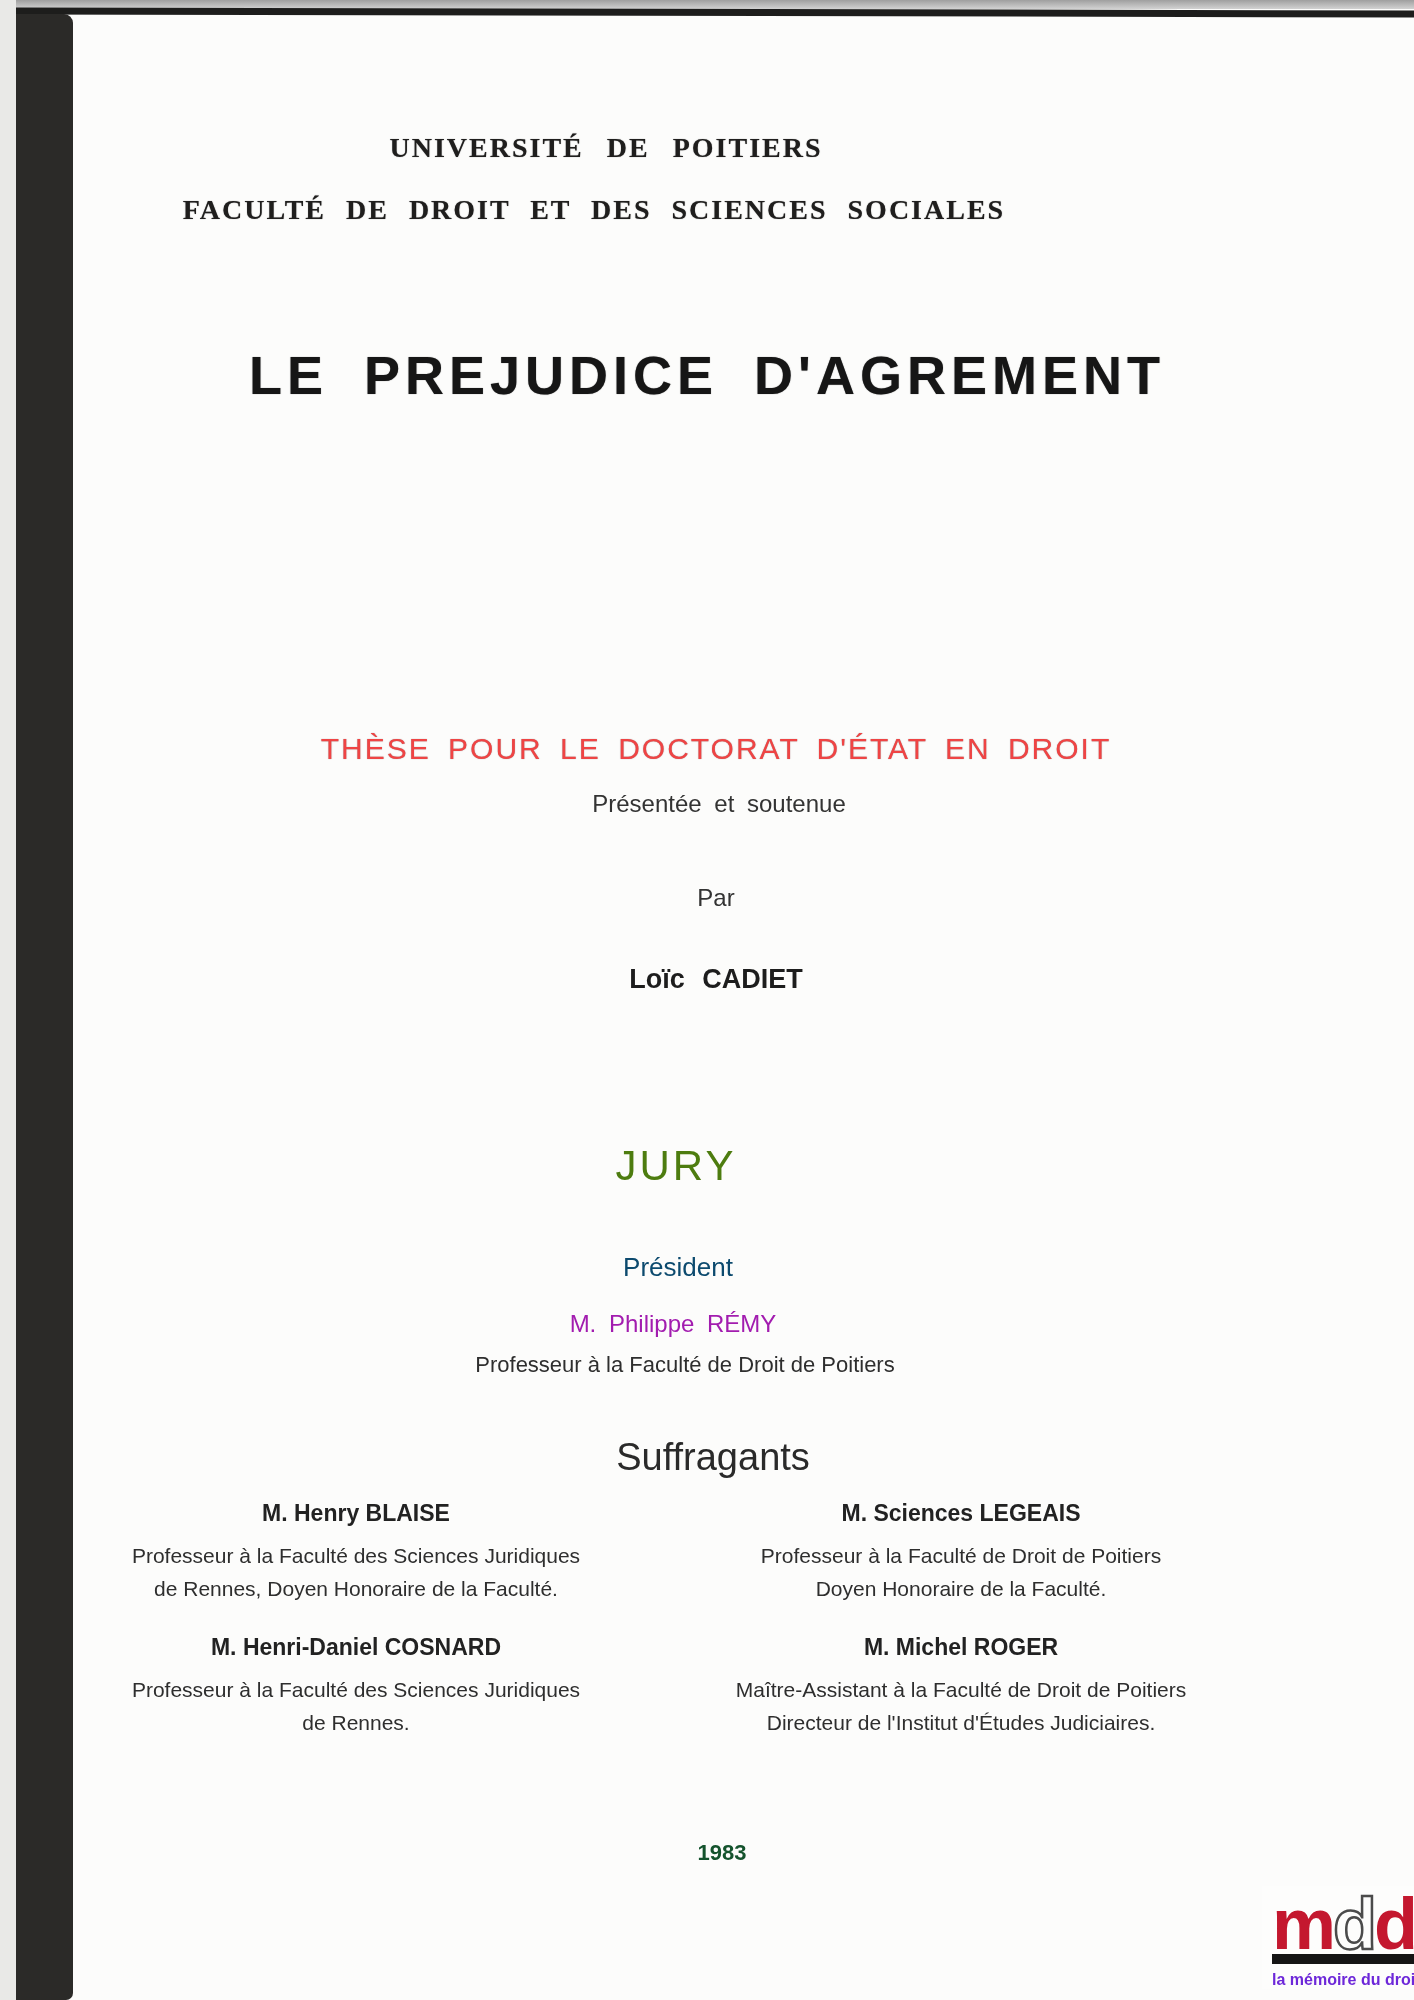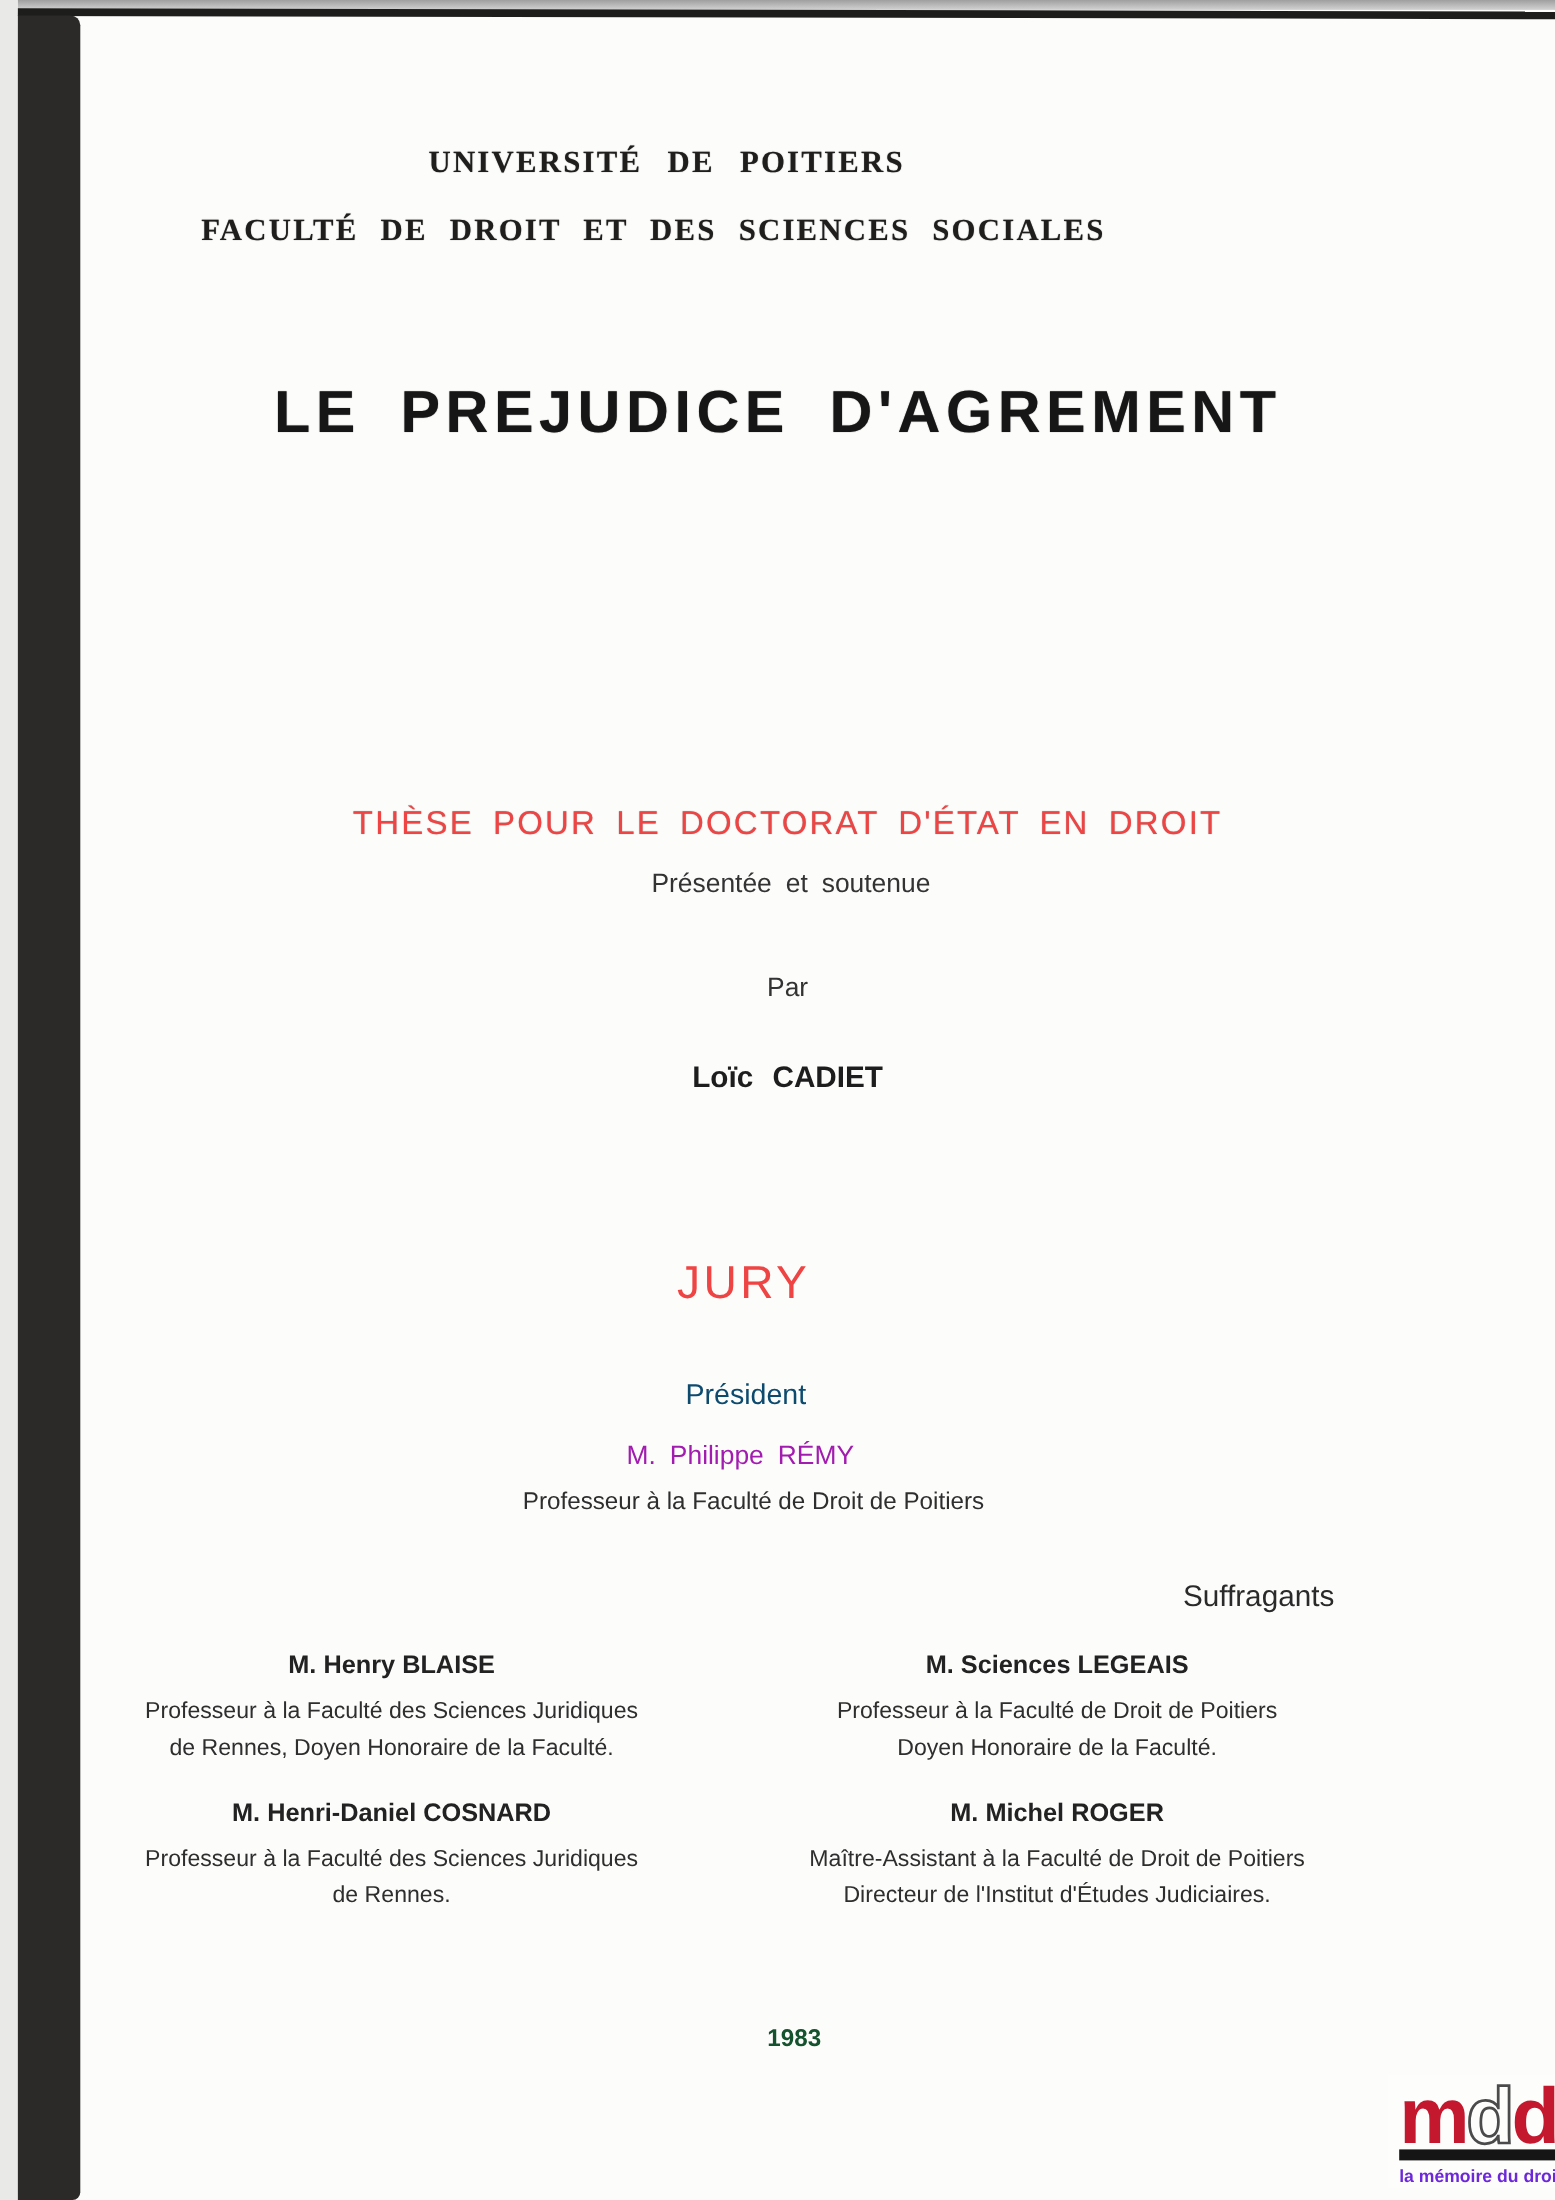--- a/index.html
+++ b/index.html
@@ -43,26 +43,26 @@
     color: #161616; text-shadow: 0 0 1px rgba(25,25,25,0.6);
   }
 
   .thesis-line   { left: 200px; top: 732px; width: 1000px; font-size: 30px; letter-spacing: 2px;
                    word-spacing: 7px; color: #ef4444; text-shadow: 0 0 1px rgba(55,55,55,0.5); }
   .presented    { left: 203px; top: 790px; width: 1000px; font-size: 24px; color: #333; word-spacing: 6px; }
   .par          { left: 200px; top: 884px; width: 1000px; font-size: 24px; color: #333; }
   .author       { left: 200px; top: 964px; width: 1000px; font-size: 27px; font-weight: bold;
                   word-spacing: 10px; color: #1d1d1d; }
 
-  .jury-heading    { left: 160px; top: 1142px; width: 1000px; font-size: 42px; letter-spacing: 3px; color: #ef4444; }
+  .jury-heading    { left: 160px; top: 1142px; width: 1000px; font-size: 42px; letter-spacing: 3px; color: #4d7c0f; }
   .president-label { left: 162px; top: 1252px; width: 1000px; font-size: 26px; color: #0c4a6e; }
   .president-name  { left: 157px; top: 1310px; width: 1000px; font-size: 24px; font-weight: normal;
                      word-spacing: 6px; color: #a21caf; }
   .president-title { left: 169px; top: 1352px; width: 1000px; font-size: 22px; color: #2e2e2e; }
-  .suffragants     { left: 197px; top: 1436px; width: 1000px; font-size: 27px; color: #2a2a2a; text-align: right; }
+  .suffragants     { left: 197px; top: 1436px; width: 1000px; font-size: 38px; color: #2a2a2a; }
 
   .member { position: absolute; width: 560px; text-align: center; color: #2e2e2e; }
   .member-name { font-size: 23px; font-weight: bold; margin-bottom: 12px; color: #222; white-space: nowrap; }
   .member-line { font-size: 21px; line-height: 33px; }
   .member.m0 { left: 60px;  top: 1500px; }
   .member.m1 { left: 665px; top: 1500px; }
   .member.m2 { left: 60px;  top: 1634px; }
   .member.m3 { left: 665px; top: 1634px; }
 
   .year { left: 206px; top: 1840px; width: 1000px; font-size: 22px; font-weight: bold; color: #14532d; }

